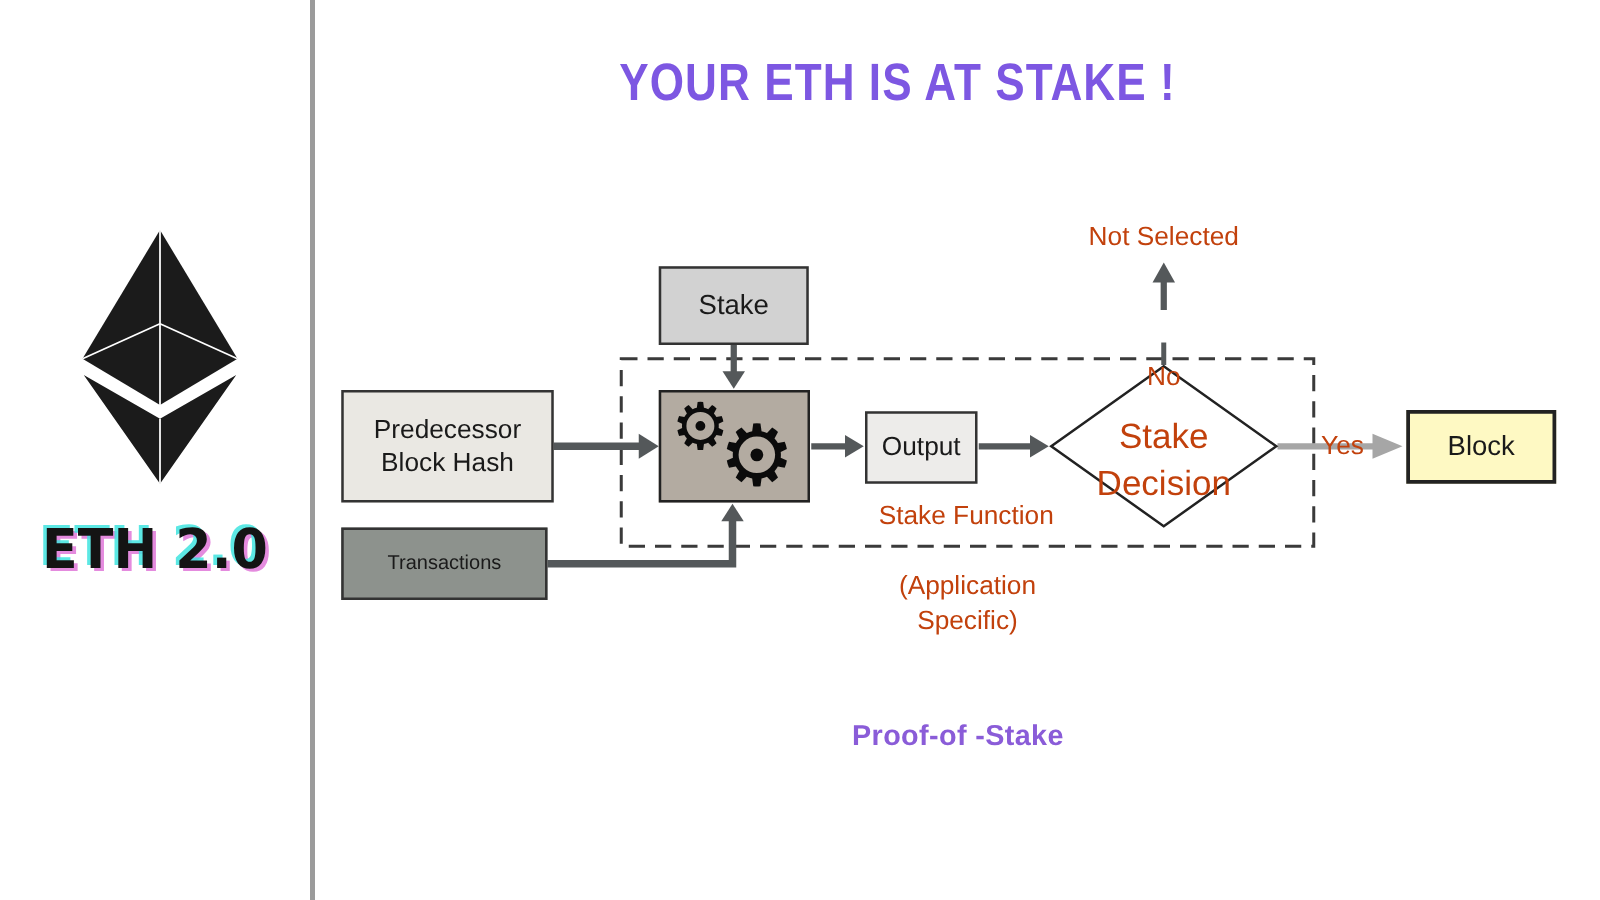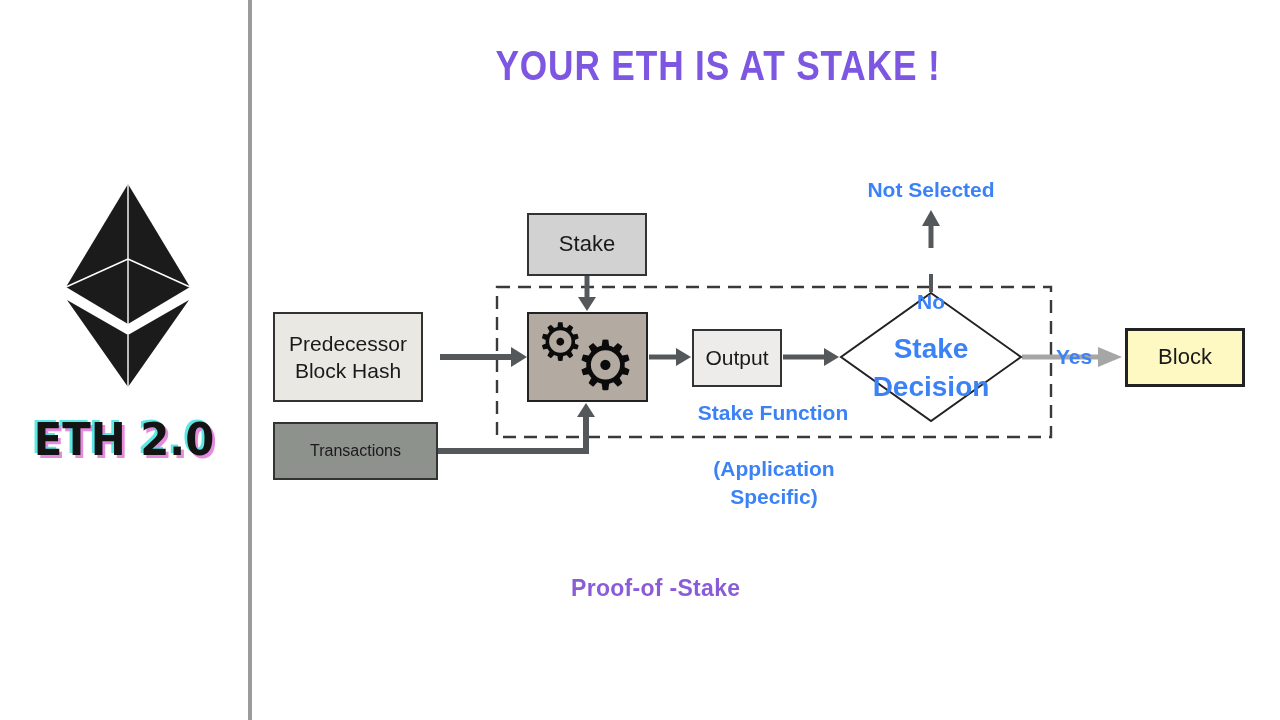--- a/index.html
+++ b/index.html
@@ -20,39 +20,39 @@
            font-size: 42px; font-weight: bold; letter-spacing: 1px; color: #7d57e2;
            transform: scaleX(.84); }
 
   
   .stage { position: absolute; left: 0; top: 0; width: 1280px; height: 720px; }
   .wires { position: absolute; left: 0; top: 0; width: 1280px; height: 720px; pointer-events: none; }
 
   .node { position: absolute; display: flex; align-items: center; justify-content: center;
           text-align: center; border: 2px solid #333; color: #1a1a1a; line-height: 1.3; }
   .node-stake        { left: 527px; top: 213px; width: 120px; height: 63px; background: #d2d2d2; font-size: 22px; }
-  .node-predecessor  { left: 273px; top: 312px; width: 150px; height: 90px; background: #eae8e3; font-size: 21px; padding: 0 18px; }
+  .node-predecessor  { left: 273px; top: 312px; width: 170px; height: 90px; background: #eae8e3; font-size: 21px; padding: 0 18px; }
   .node-transactions { left: 273px; top: 422px; width: 165px; height: 58px; background: #8d928d; font-size: 16px; }
   .node-gears        { left: 527px; top: 312px; width: 121px; height: 90px; background: #b3aba1; border-color: #222; }
   .node-output       { left: 692px; top: 329px; width: 90px;  height: 58px; background: #edecea; font-size: 21px; }
   .node-block        { left: 1125px; top: 328px; width: 120px; height: 59px; background: #fef9c3; border: 3px solid #222; font-size: 22px; }
 
   .gear { position: absolute; color: #0b0b0b; font-family: "DejaVu Sans", sans-serif; line-height: 1; }
   .gear-small { left: 8px;  top: 2px;  font-size: 52px; }
   .gear-big   { left: 46px; top: 18px; font-size: 68px; }
 
-  .lbl { position: absolute; color: #3b82f6; text-align: center; line-height: 1.3; font-weight: bold; }
+  .lbl { position: absolute; color: #c2410c; text-align: center; line-height: 1.3; }
   .lbl-not-selected { left: 846px; top: 176px; width: 170px; font-size: 21px; }
   .lbl-no           { left: 901px; top: 248px; width: 60px;  font-size: 21px; margin-top: 40px; }
   .lbl-yes          { left: 1048px; top: 343px; width: 52px; font-size: 21px; }
   .lbl-stake-fn     { left: 683px; top: 399px; width: 180px; font-size: 21px; }
   .lbl-app-specific { left: 693px; top: 455px; width: 162px; font-size: 21px; line-height: 1.35; }
   .lbl-diamond      { left: 866px; top: 330px; width: 130px; font-size: 28px; line-height: 1.35; }
 
-  .caption { position: absolute; left: 571px; top: 575px; width: 280px; text-align: left;
+  .caption { position: absolute; left: 571px; top: 575px; width: 280px; text-align: right;
              font-size: 23px; font-weight: bold; color: #8a5cd8; letter-spacing: .3px; }
 </style>
 </head>
 <body>
 
 <div class="sidebar">
   <svg class="eth-logo" viewBox="0 0 128 206">
     <polygon points="64,1 126,104 64,141 2,104" fill="#1b1b1b"></polygon>
     <line x1="64" y1="1" x2="64" y2="141" stroke="#fff" stroke-width="1.4"></line>
     <line x1="2" y1="104" x2="64" y2="76" stroke="#fff" stroke-width="1.4"></line>

